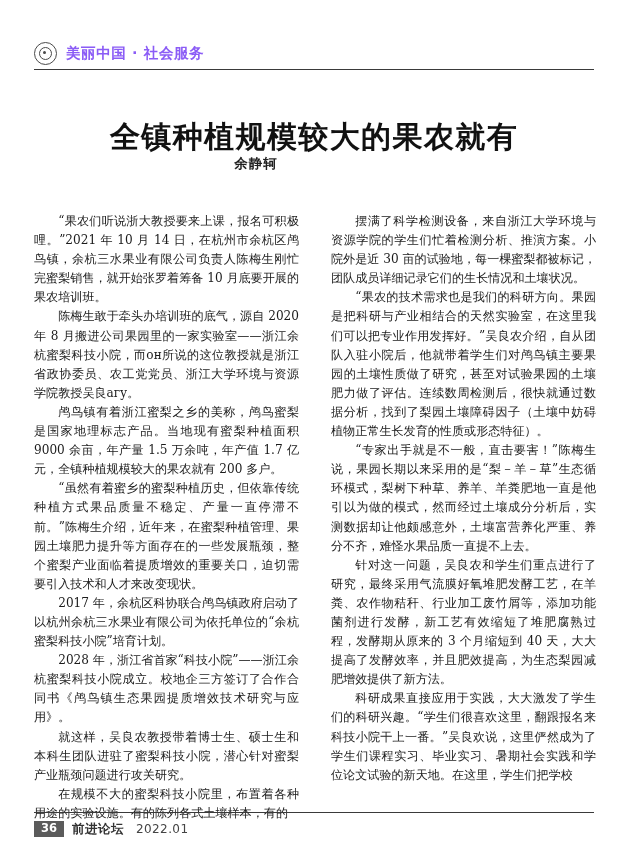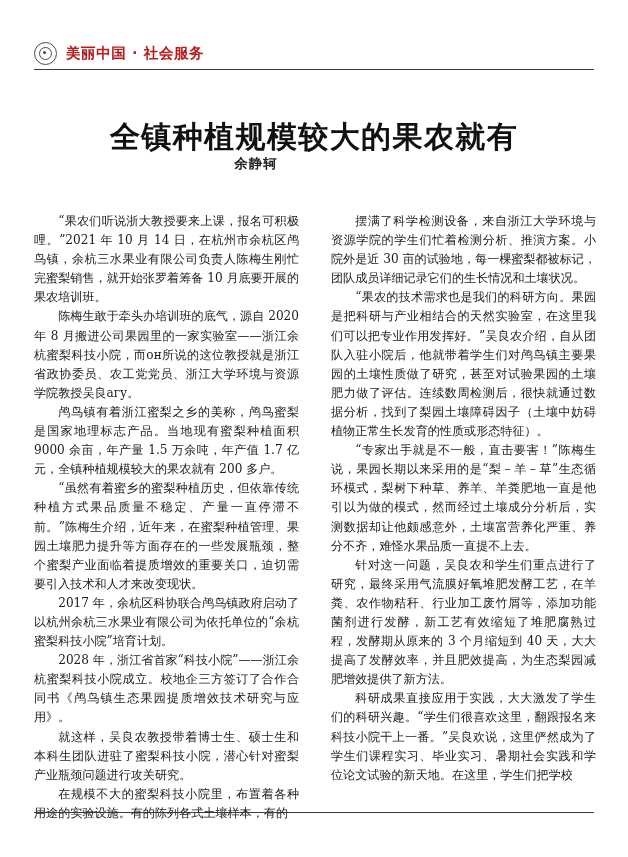--- a/index.html
+++ b/index.html
@@ -59,21 +59,21 @@
     height: 3px;
     border-radius: 50%;
     background: #4a4a4a;
   }
   .runhead .rh-text {
     margin-left: 9px;
     font-family: "DejaVu Sans", "Liberation Sans", sans-serif;
     font-size: 14.5px;
     font-weight: bold;
     letter-spacing: 0.6px;
-    color: #b91c1c;
+    color: #8b5cf6;
     white-space: nowrap;
   }
   .rule-top {
     position: absolute;
     left: 34px;
     top: 69px;
     width: 560px;
     height: 0;
     border-top: 1.1px solid #3a3a3a;
   }
@@ -200,14 +200,19 @@
     <div class="col">
       <p>摆满了科学检测设备，来自浙江大学环境与资源学院的学生们忙着检测分析、推演方案。小院外是近 30 亩的试验地，每一棵蜜梨都被标记，团队成员详细记录它们的生长情况和土壤状况。</p>
       <p>“果农的技术需求也是我们的科研方向。果园是把科研与产业相结合的天然实验室，在这里我们可以把专业作用发挥好。”吴良农介绍，自从团队入驻小院后，他就带着学生们对鸬鸟镇主要果园的土壤性质做了研究，甚至对试验果园的土壤肥力做了评估。连续数周检测后，很快就通过数据分析，找到了梨园土壤障碍因子（土壤中妨碍植物正常生长发育的性质或形态特征）。</p>
       <p>“专家出手就是不一般，直击要害！”陈梅生说，果园长期以来采用的是“梨－羊－草”生态循环模式，梨树下种草、养羊、羊粪肥地一直是他引以为做的模式，然而经过土壤成分分析后，实测数据却让他颇感意外，土壤富营养化严重、养分不齐，难怪水果品质一直提不上去。</p>
       <p>针对这一问题，吴良农和学生们重点进行了研究，最终采用气流膜好氧堆肥发酵工艺，在羊粪、农作物秸秆、行业加工废竹屑等，添加功能菌剂进行发酵，新工艺有效缩短了堆肥腐熟过程，发酵期从原来的 3 个月缩短到 40 天，大大提高了发酵效率，并且肥效提高，为生态梨园减肥增效提供了新方法。</p>
       <p>科研成果直接应用于实践，大大激发了学生们的科研兴趣。“学生们很喜欢这里，翻跟报名来科技小院干上一番。”吴良欢说，这里俨然成为了学生们课程实习、毕业实习、暑期社会实践和学位论文试验的新天地。在这里，学生们把学校</p>
     </div>
   </div>
 
   <div class="rule-bottom"></div>
+  <div class="footer">
+    <span class="pagenum">36</span>
+    <span class="foot-journal">前进论坛</span>
+    <span class="foot-issue">2022.01</span>
+  </div>
 
 </div>
 
 </body></html>

